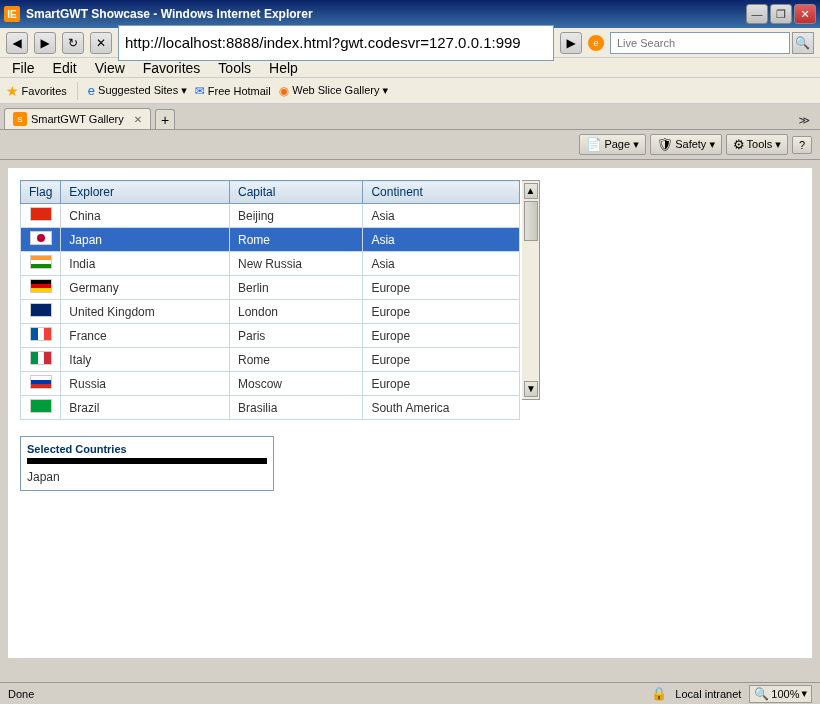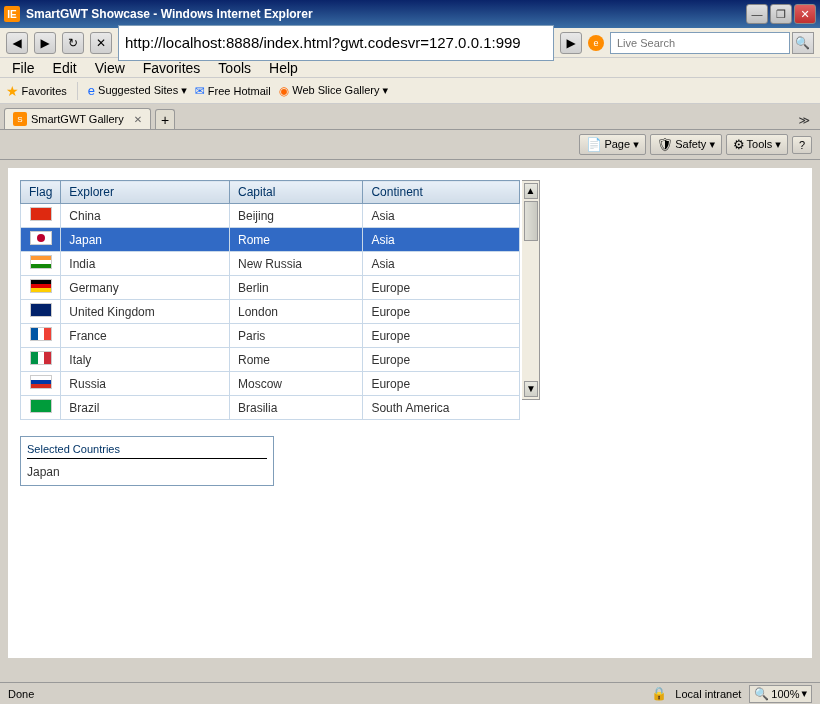--- a/index.html
+++ b/index.html
@@ -185,24 +185,24 @@
 
     
     .selected-box {
       width: 254px;
       border: 1px solid #7f9db9;
       padding: 6px;
       font-size: 12px;
     }
     .selected-label {
       color: #003366;
-      font-weight: normal;
+      font-weight: bold;
       margin-bottom: 6px;
       font-size: 11px;
-      border-bottom: 1px solid #000000;
+      border-bottom: 6px solid #000000;
       padding-bottom: 3px;
     }
     .selected-value { color: #333; font-size: 12px; }
 
     
     .status-bar {
       position: absolute;
       bottom: 0;
       left: 0;
       width: 820px;

